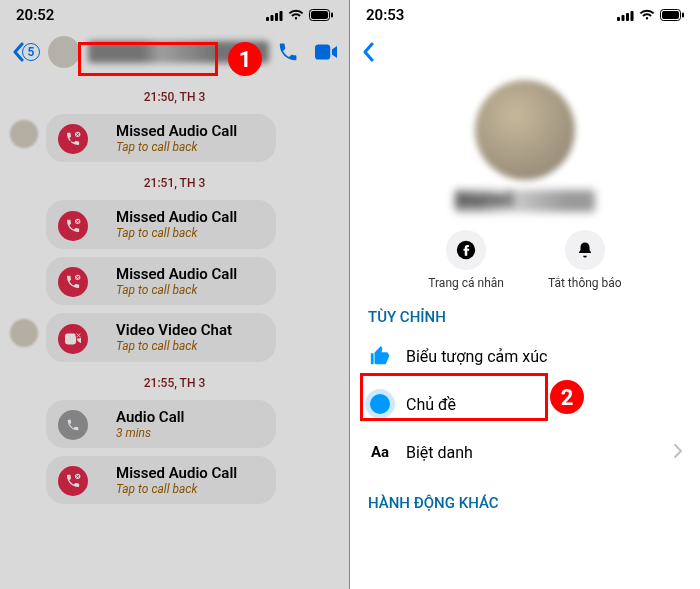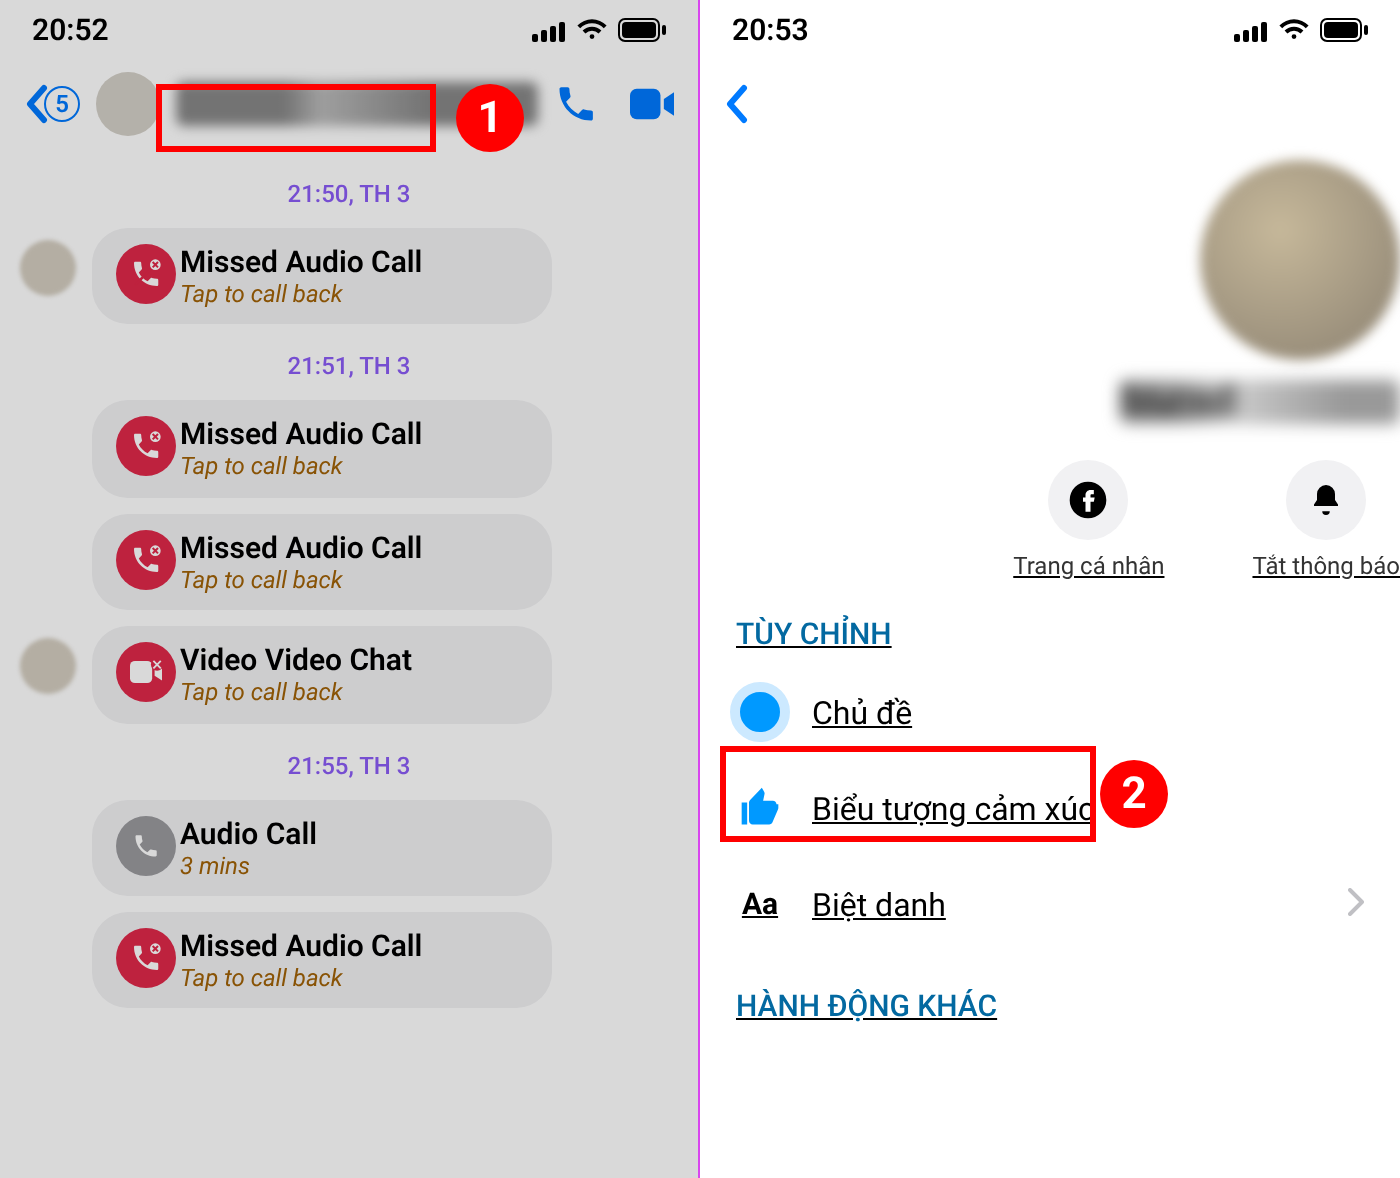--- a/index.html
+++ b/index.html
@@ -91,21 +91,21 @@
     color: #007aff;
   }
   .header-actions svg, .header-actions .ico { width: 22px; height: 22px; }
   
   .chat-body {
     padding: 6px 0;
   }
   .time-divider {
     text-align: center;
     font-size: 12px;
-    color: #8b5cf6;
+    color: #7f1d1d;
     margin: 10px 0 6px;
     font-weight: 500;
   }
   .call-row {
     display: flex;
     align-items: flex-start;
     padding: 4px 10px;
     gap: 8px;
   }
   .row-avatar {
@@ -116,22 +116,22 @@
     flex-shrink: 0;
     margin-top: 6px;
     filter: blur(1px);
   }
   .row-avatar.hidden { visibility: hidden; }
   .bubble {
     background: #f1f1f3;
     border-radius: 18px;
     padding: 8px 12px;
     display: flex;
-    align-items: flex-start;
-    gap: 2px;
+    align-items: flex-end;
+    gap: 28px;
     min-width: 230px;
   }
   .bubble .ico-circle {
     width: 30px;
     height: 30px;
     border-radius: 50%;
     display: flex;
     align-items: center;
     justify-content: center;
     flex-shrink: 0;
@@ -189,23 +189,22 @@
   
   .profile-header {
     height: 44px;
     display: flex;
     align-items: center;
     padding: 0 12px;
   }
   .profile-body {
     display: flex;
     flex-direction: column;
-    align-items: flex-end;
+    align-items: center;
     padding-top: 6px;
-    text-decoration: underline;
   }
   .avatar-lg {
     width: 100px;
     height: 100px;
     border-radius: 50%;
     background: radial-gradient(circle at 40% 35%, #c6b89a, #8a8070);
     filter: blur(3px);
   }
   .profile-name-blur {
     margin-top: 10px;
@@ -488,32 +487,32 @@
             </svg>
         </div>
         <div class="lbl">Tắt thông báo</div>
       </div>
     </div>
 
     <div class="section-label">TÙY CHỈNH</div>
 
     <div class="list-row">
       <div class="row-icon">
-          <div class="theme-dot"></div>
-        </div>
-      <span>Chủ đề</span>
-    </div>
-
-    <div class="list-row">
-      <div class="row-icon">
         <svg width="22" height="22" viewBox="0 0 24 24">
             <path d="M2 21h3V9H2v12zm19-11c0-1.1-.9-2-2-2h-5.3l.8-3.8v-.3c0-.4-.2-.8-.4-1.1L13 1 6.6 7.6C6.2 8 6 8.5 6 9v10c0 1.1.9 2 2 2h9c.8 0 1.5-.5 1.8-1.2l3-7c.1-.3.2-.5.2-.8v-2z" fill="#0099ff"></path>
           </svg>
       </div>
       <span>Biểu tượng cảm xúc</span>
+    </div>
+
+    <div class="list-row">
+      <div class="row-icon">
+          <div class="theme-dot"></div>
+        </div>
+      <span>Chủ đề</span>
     </div>
 
     <div class="list-row">
       <div class="row-icon aa">Aa</div>
       <span>Biệt danh</span>
       <span class="chev">
         <svg width="8" height="14" viewBox="0 0 8 14">
             <path d="M1 1l6 6-6 6" stroke="#c0c0c4" stroke-width="2" fill="none" stroke-linecap="round" stroke-linejoin="round"></path>
           </svg>
       </span>

